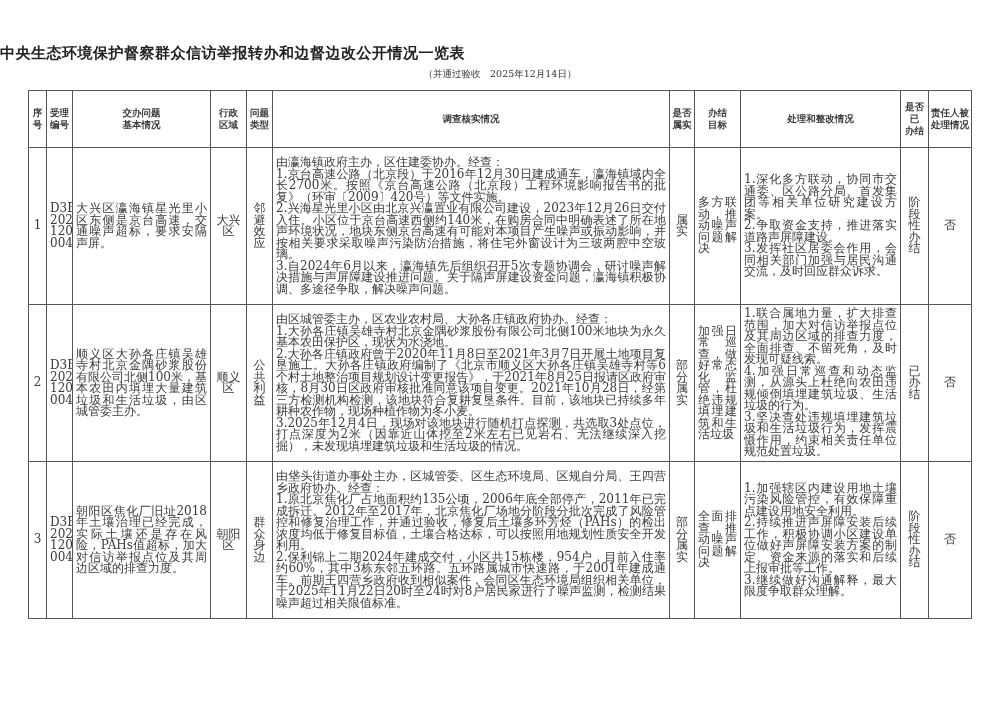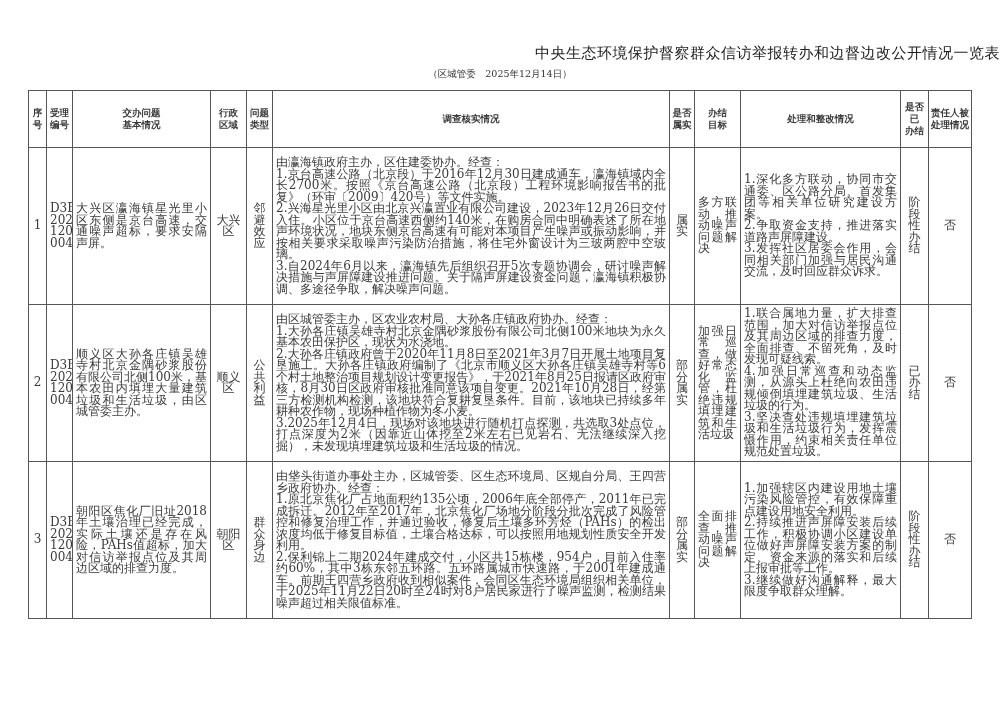--- a/index.html
+++ b/index.html
@@ -1,22 +1,22 @@
 <!DOCTYPE html>
 <html><head>
 <meta charset="utf-8">
 <style>
   html,body{margin:0;padding:0;background:#ffffff;}
   .page{
     position:relative;width:1000px;height:707px;background:#ffffff;overflow:hidden;
     font-family:"DejaVu Serif","Liberation Serif",serif;color:#333;
   }
   .title{
-    position:absolute;top:44px;left:0;width:1000px;text-align:right;
-    font-size:15px;font-weight:normal;color:#222;letter-spacing:0.5px;
+    position:absolute;top:44px;left:0;width:1000px;text-align:left;
+    font-size:15px;font-weight:bold;color:#222;letter-spacing:0.5px;
   }
   .subtitle{
     position:absolute;top:68px;left:0;width:1000px;text-align:center;
     font-size:9.5px;color:#333;
   }
   table.grid{
     position:absolute;left:28px;top:90px;width:943px;
     border-collapse:collapse;table-layout:fixed;
   }
   table.grid th,table.grid td{
@@ -37,21 +37,21 @@
   .footer{
     position:absolute;top:678px;left:0;width:1000px;text-align:center;
     font-size:7px;color:#555;letter-spacing:2px;margin-top:38px;
   }
 </style>
 </head>
 <body>
 
 <div class="page">
   <div class="title">中央生态环境保护督察群众信访举报转办和边督边改公开情况一览表</div>
-  <div class="subtitle">（区城管委　2025年12月14日）</div>
+  <div class="subtitle">（并通过验收　2025年12月14日）</div>
 
   <table class="grid">
     <colgroup>
       <col style="width:18px">
         <col style="width:26px">
         <col style="width:138px">
       <col style="width:36px">
         <col style="width:26px">
         <col style="width:397px">
       <col style="width:25px">

